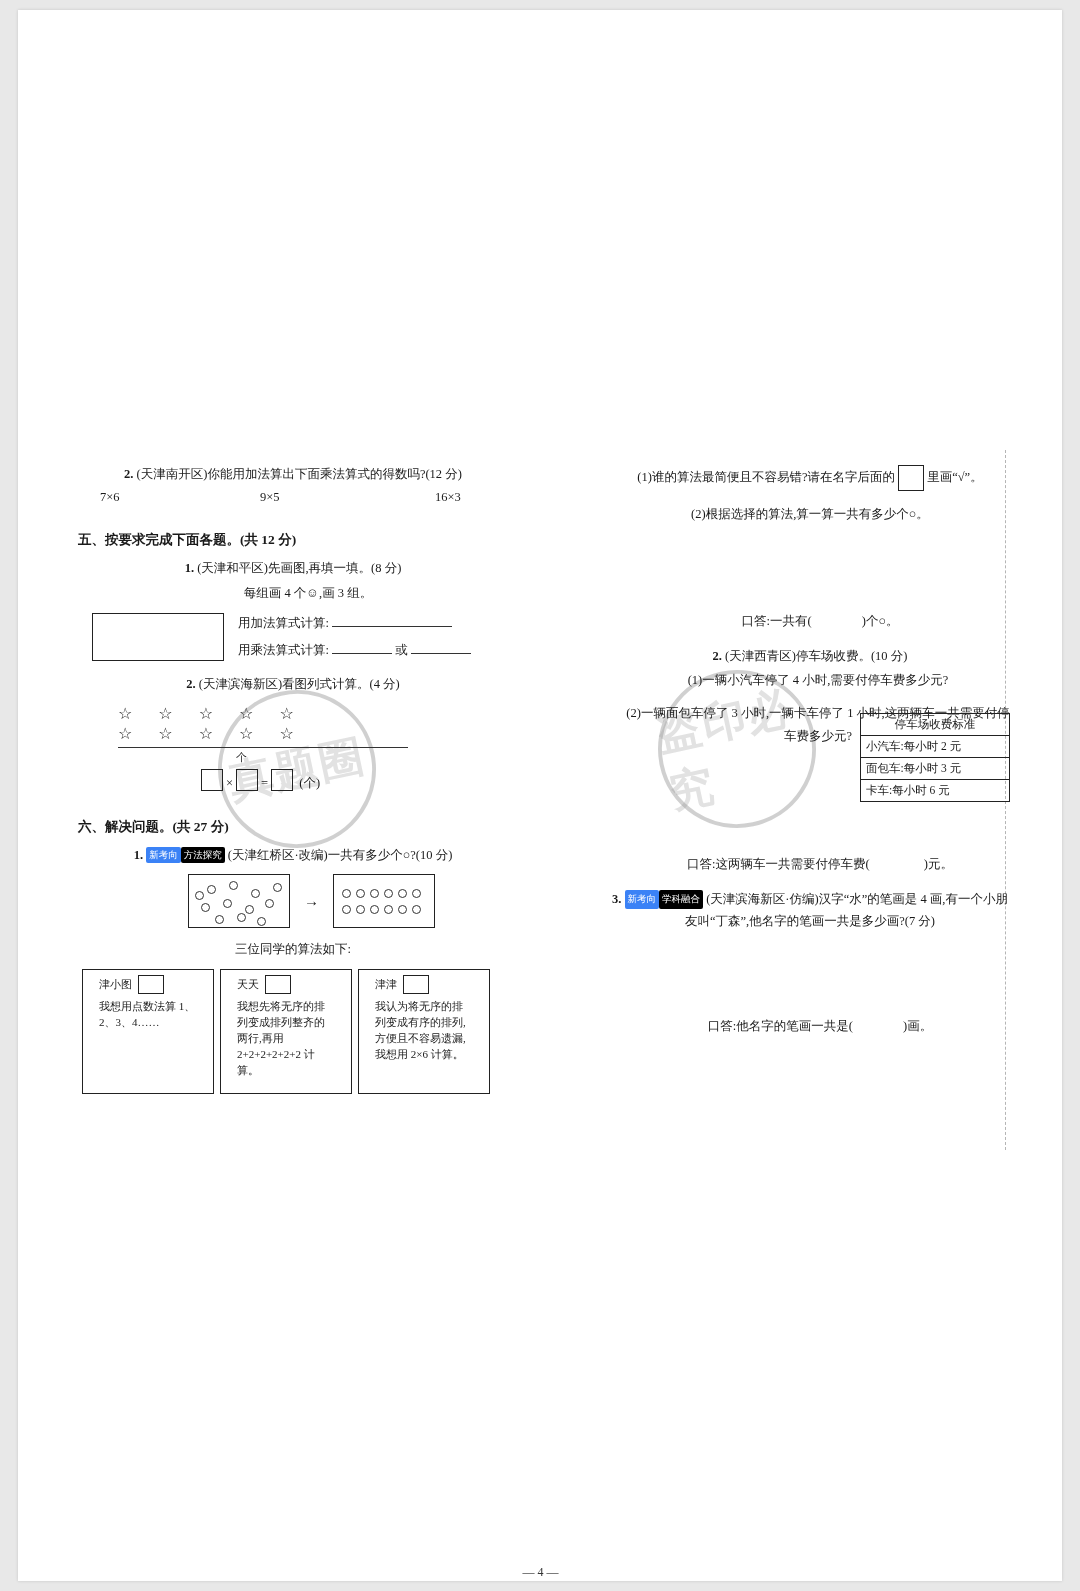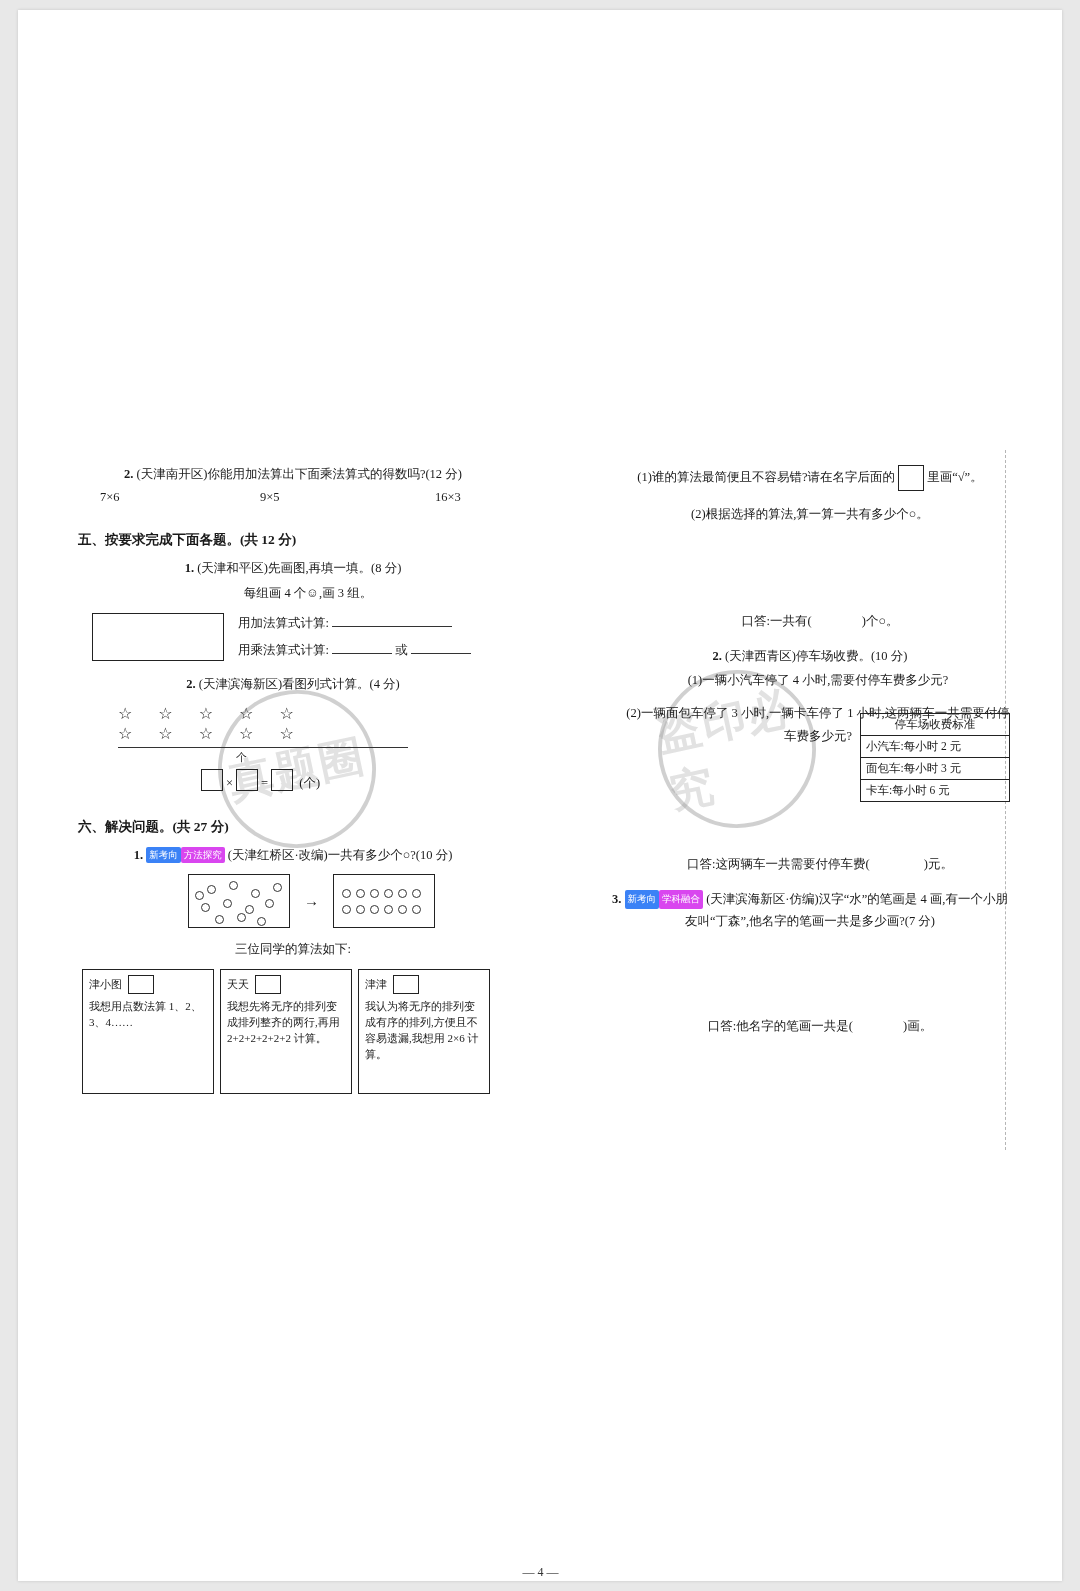--- a/index.html
+++ b/index.html
@@ -77,21 +77,21 @@
   .tag {
     display:inline-block;
     background:#3b82f6;
     color:#fff;
     font-size:9.5px;
     padding:1px 3px;
     border-radius:2px;
     vertical-align:1px;
     letter-spacing:0;
   }
-  .tag-dark { background:#d946ef; }
+  .tag-dark { background:#000000; }
 
   .dots-fig {
     margin:10px 0 0 110px;
     display:flex; align-items:center;
   }
   .dotbox {
     border:1px solid #222;
     width:100px; height:52px;
     position:relative;
   }
@@ -101,21 +101,21 @@
     position:relative;
   }
   .arrow { margin:0 14px; font-size:15px; }
   .dot { position:absolute; width:7px; height:7px; border:1px solid #333; border-radius:50%; }
 
   .three-boxes { display:flex; margin:10px 0 0 4px; }
   .tb {
     border:1px solid #222;
     width:132px; height:125px;
     margin-right:6px;
-    padding:5px 6px;
+    padding:5px 16px;
     box-sizing:border-box;
     font-size:11px;
     line-height:1.45;
   }
   .tb .name { display:flex; align-items:center; margin-bottom:5px; }
   .tb .name .nm { margin-right:6px; }
   .tb .nbox { border:1px solid #222; width:24px; height:17px; }
 
   .price-table {
     position:absolute; right:0; top:248px;

